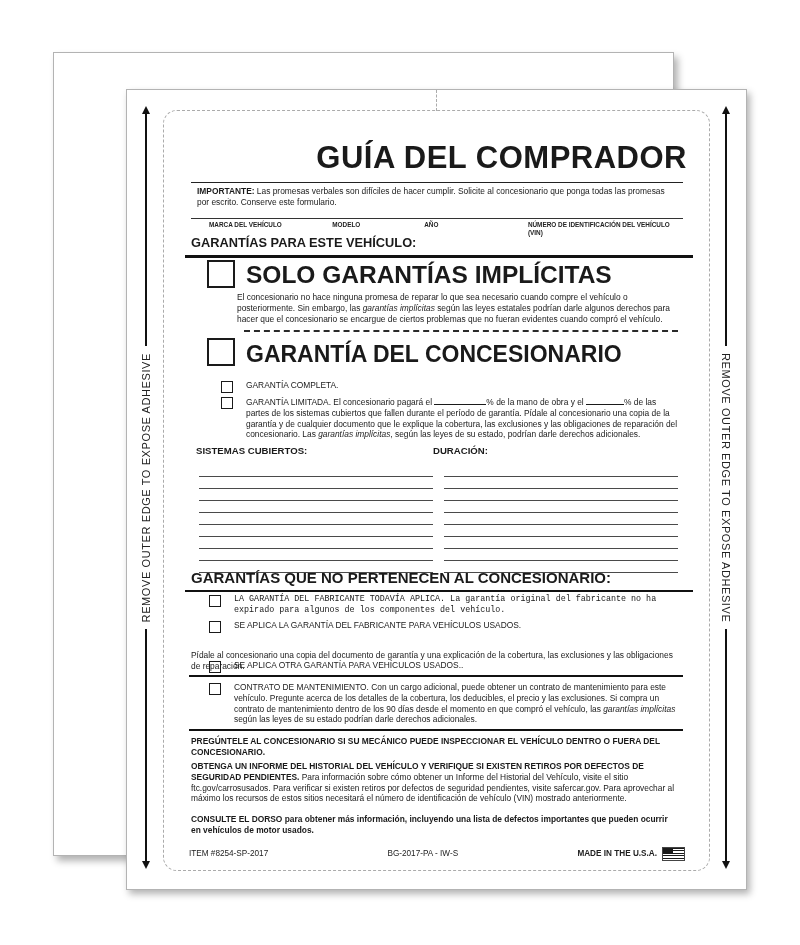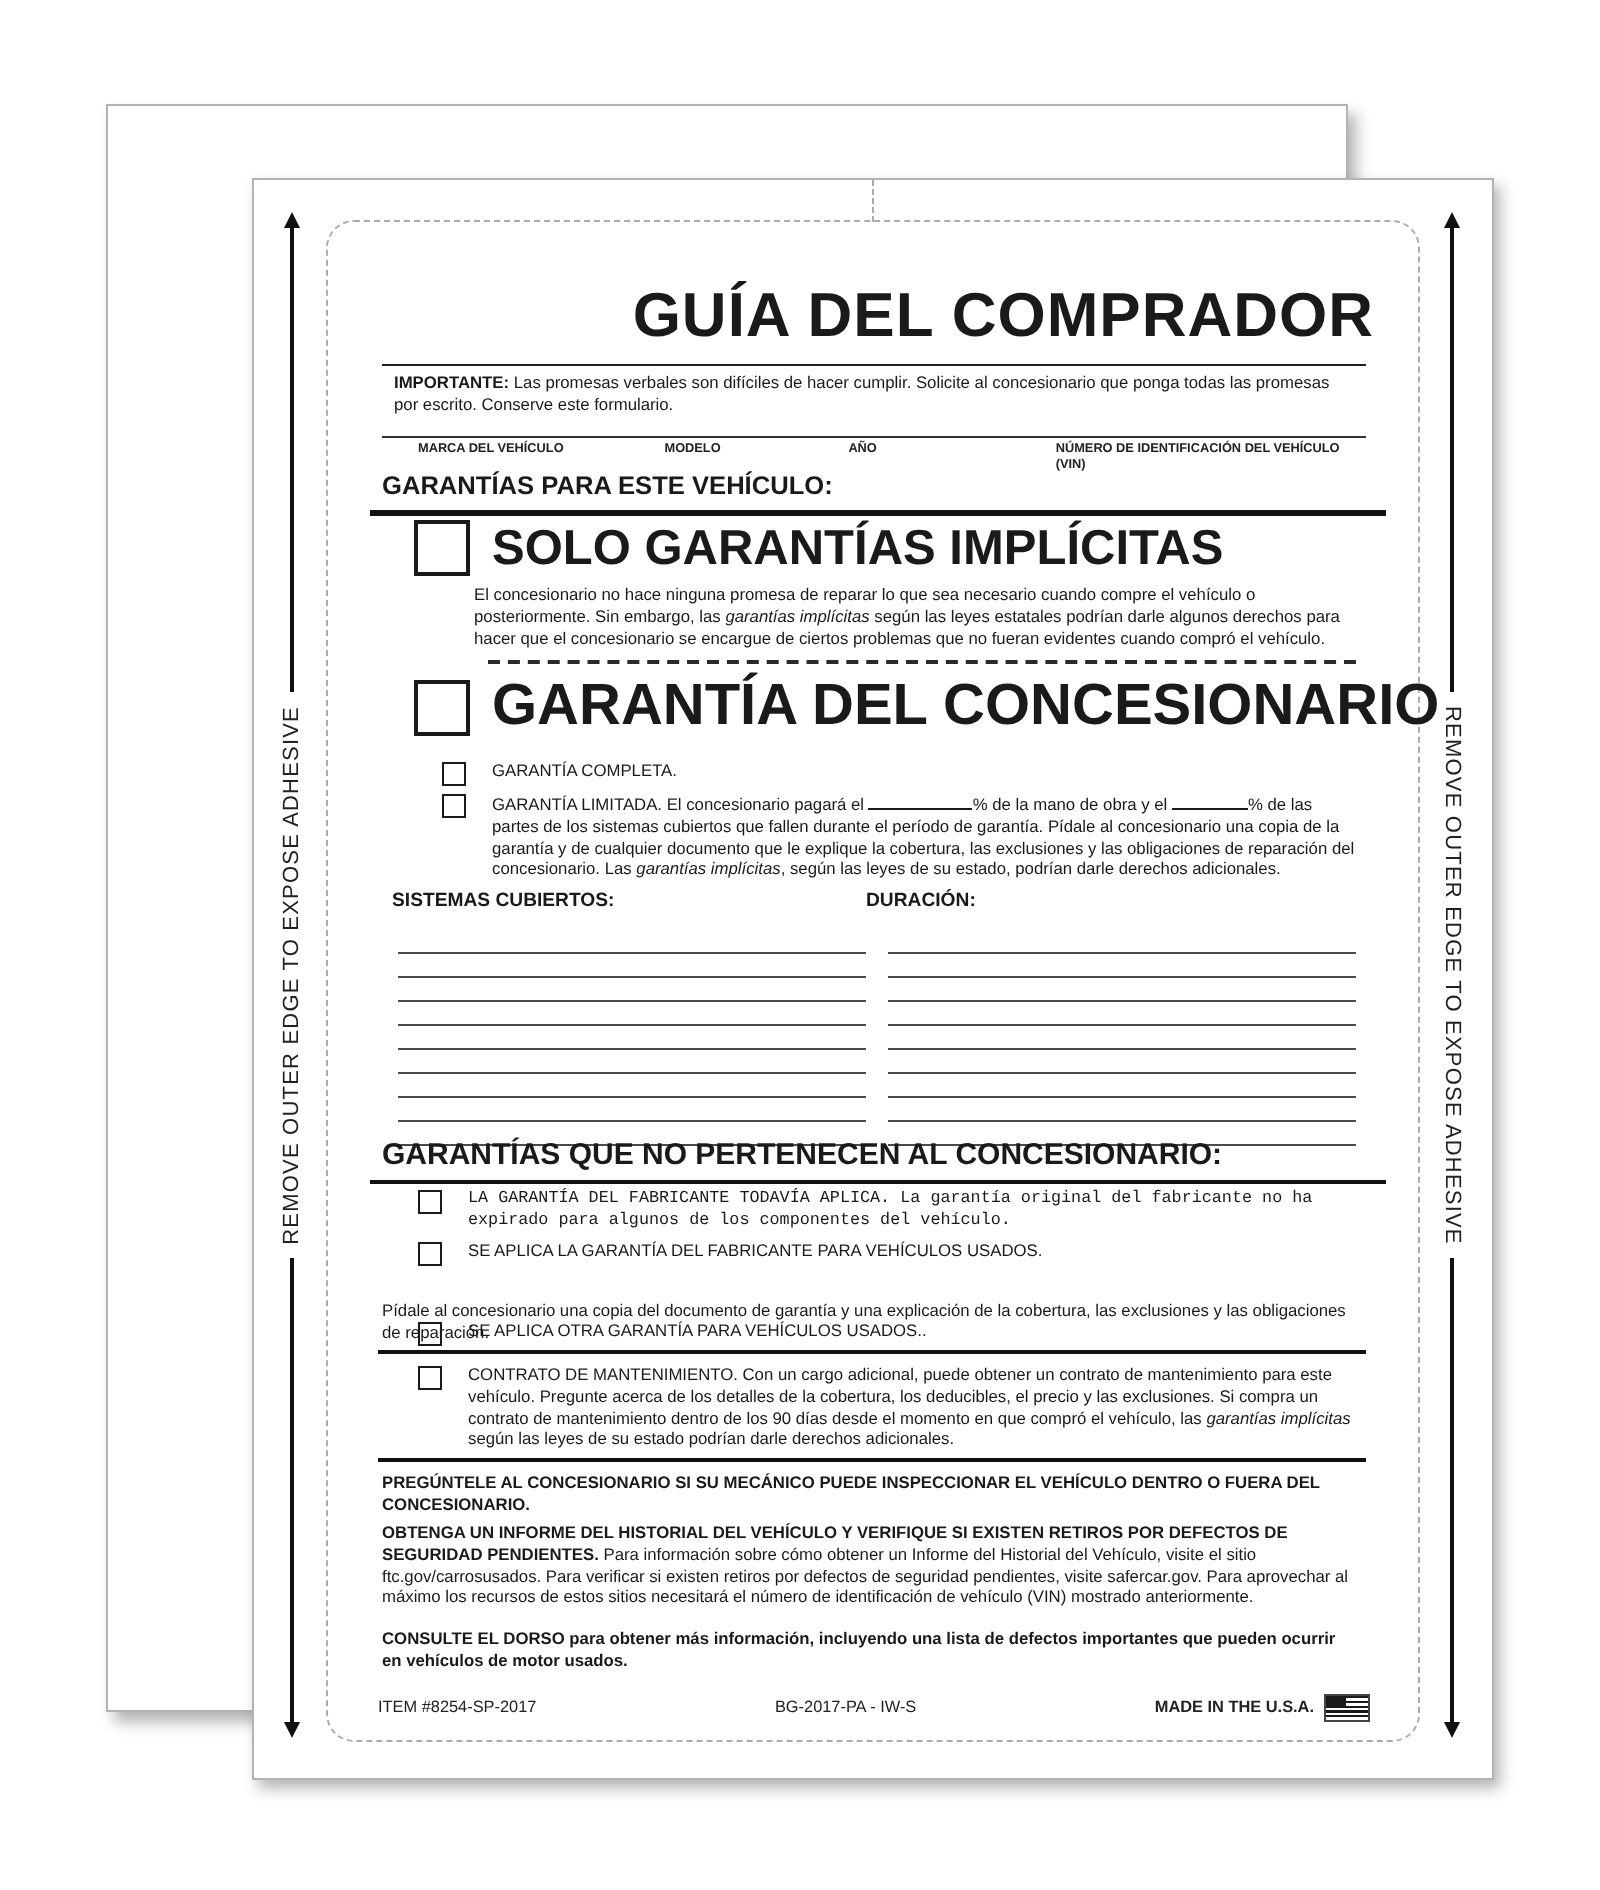--- a/index.html
+++ b/index.html
@@ -38,21 +38,21 @@
   .h1{top:145px;padding:0 0 4px 6px;font-size:12.8px;font-weight:bold;border-bottom:3.5px solid #111;}
   .check-row{display:flex;align-items:flex-end;}
   .bigbox{width:24px;height:24px;border:2.5px solid #1a1a1a;background:#fff;flex:0 0 auto;
           margin-left:22px;}
   .big-title{font-weight:bold;margin-left:11px;white-space:nowrap;}
   .implied-head{top:170px;}
   .implied-head .big-title{font-size:24.5px;line-height:1.05;}
   .implied-body{top:202px;margin-left:52px;width:434px;}
   .dash-sep{top:240px;margin-left:59px;width:434px;border-top:2px dashed #2a2a2a;}
   .dealer-head{top:248px;}
-  .dealer-head .big-title{font-size:29px;line-height:1.05;}
+  .dealer-head .big-title{font-size:23px;line-height:1.05;}
   .sub-item{display:flex;align-items:flex-start;}
   .smallbox{width:10px;height:10px;border:1.5px solid #1a1a1a;background:#fff;flex:0 0 auto;
             margin-left:36px;margin-top:0.5px;}
   .sub-item .txt{margin-left:13px;width:434px;}
   .full-item{top:290px;}
   .limited-item{top:306px;}
   .blank{display:inline-block;border-bottom:1px solid #1a1a1a;height:8px;vertical-align:baseline;}
   .w52{width:52px;} .w38{width:38px;}
   .cols-labels{top:355px;display:flex;font-size:9.6px;font-weight:bold;}
   .cols-labels span:first-child{margin-left:11px;width:237px;}

